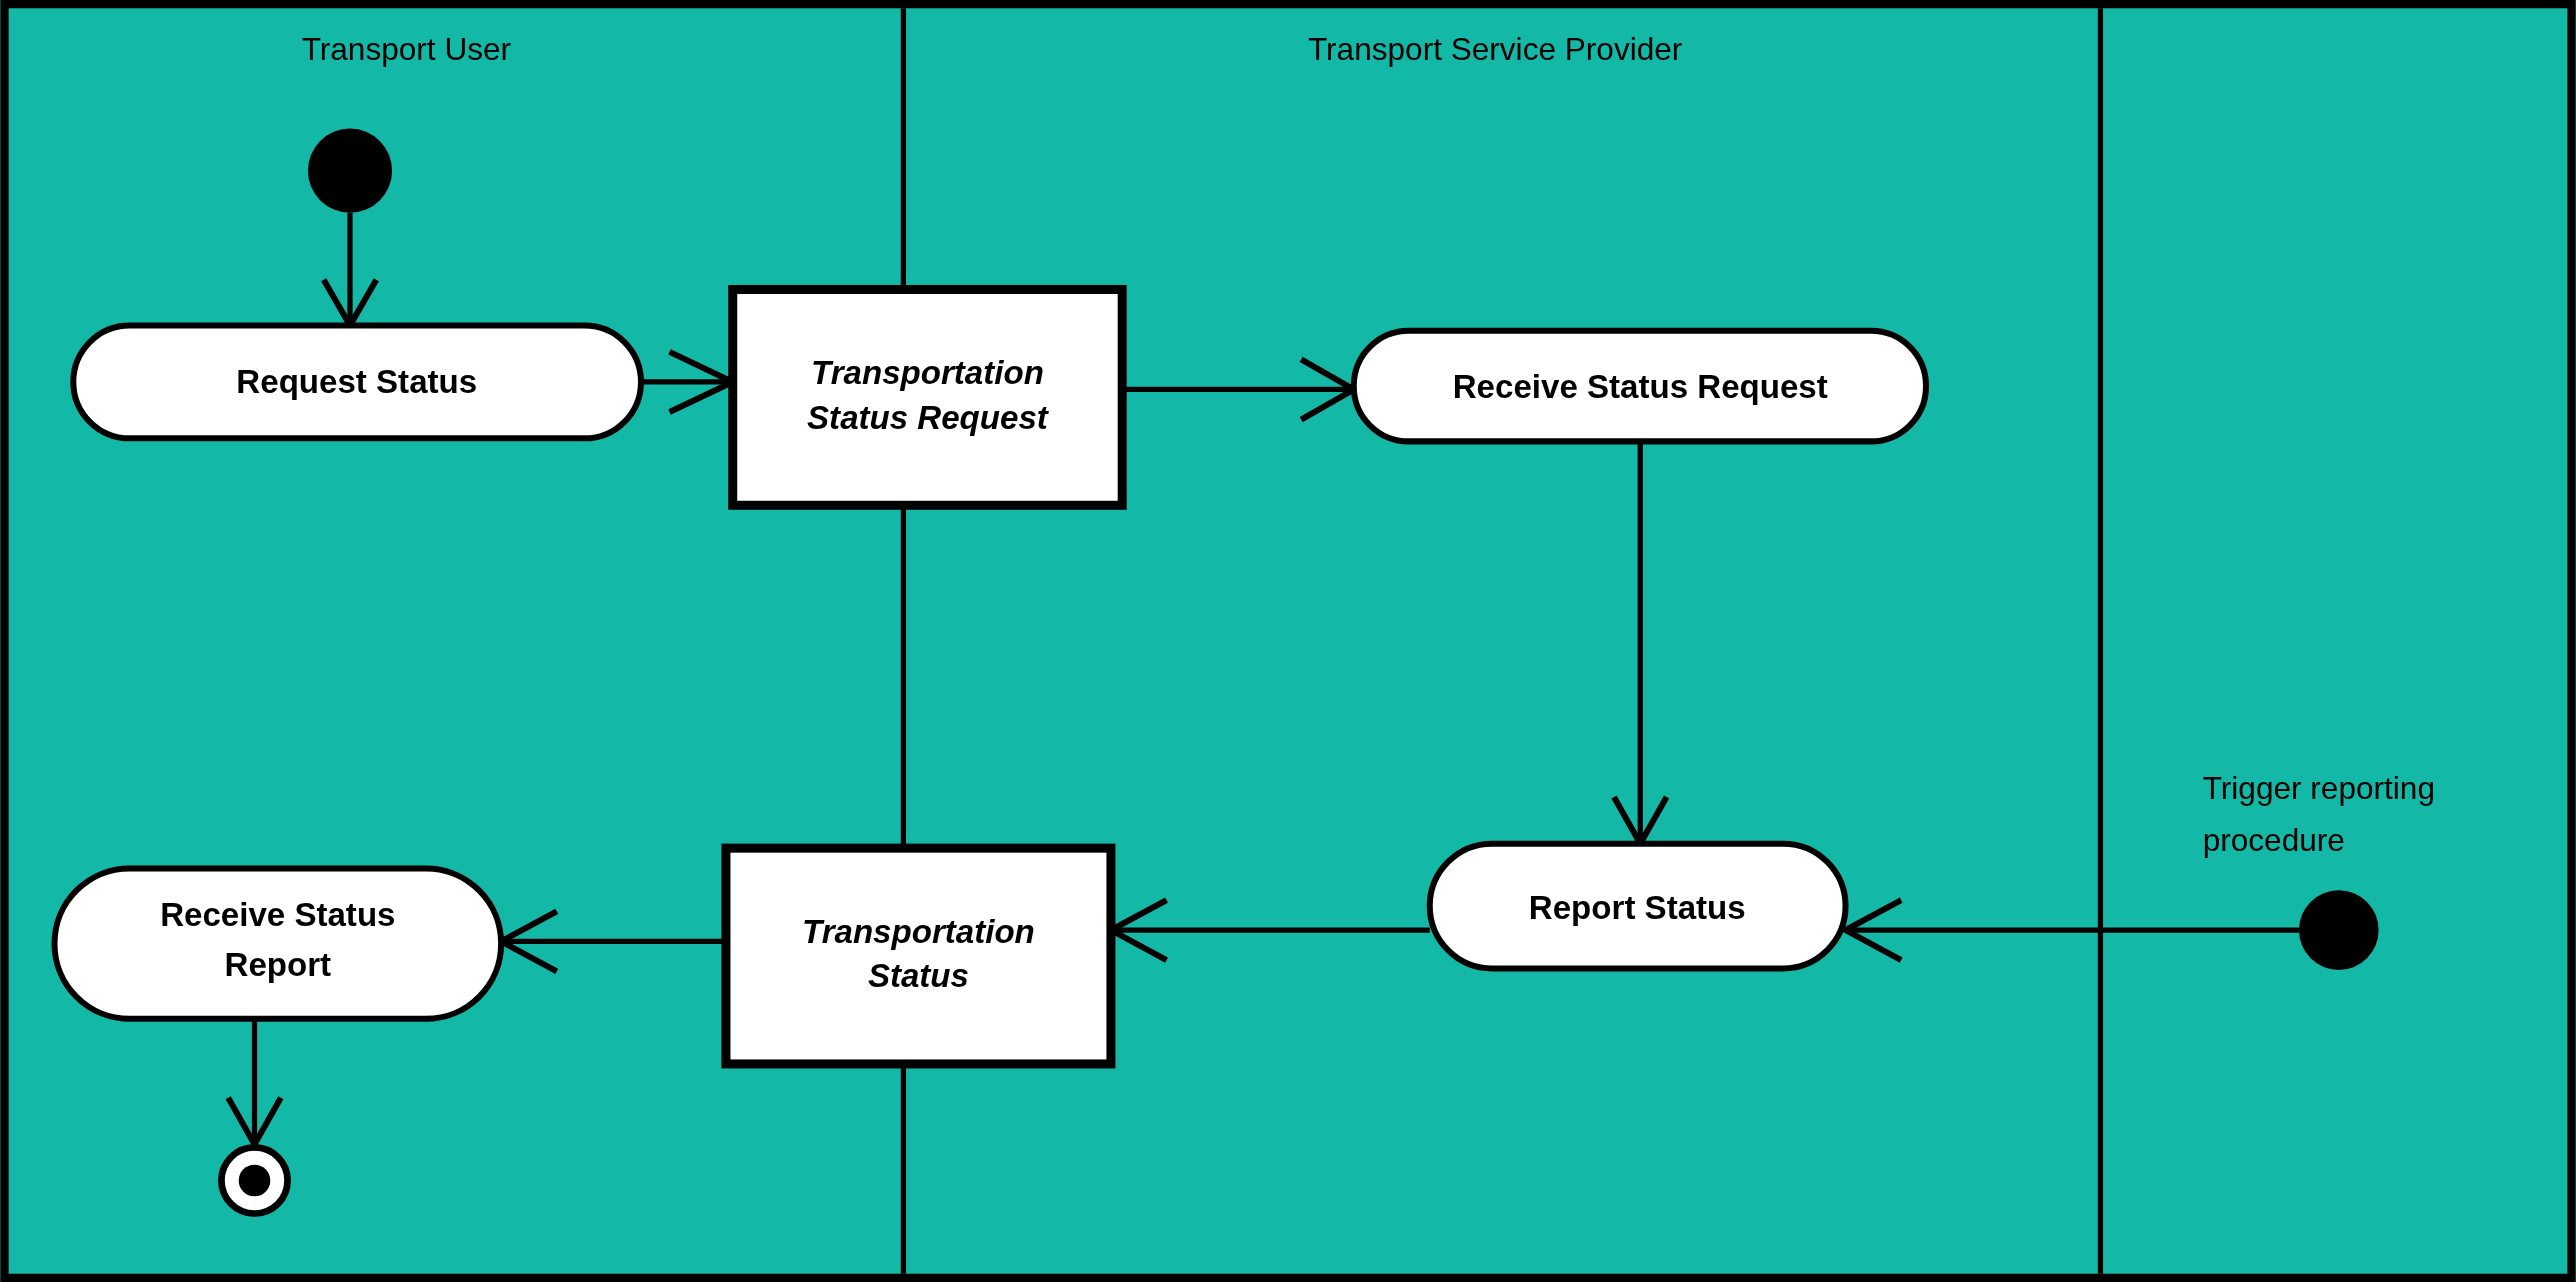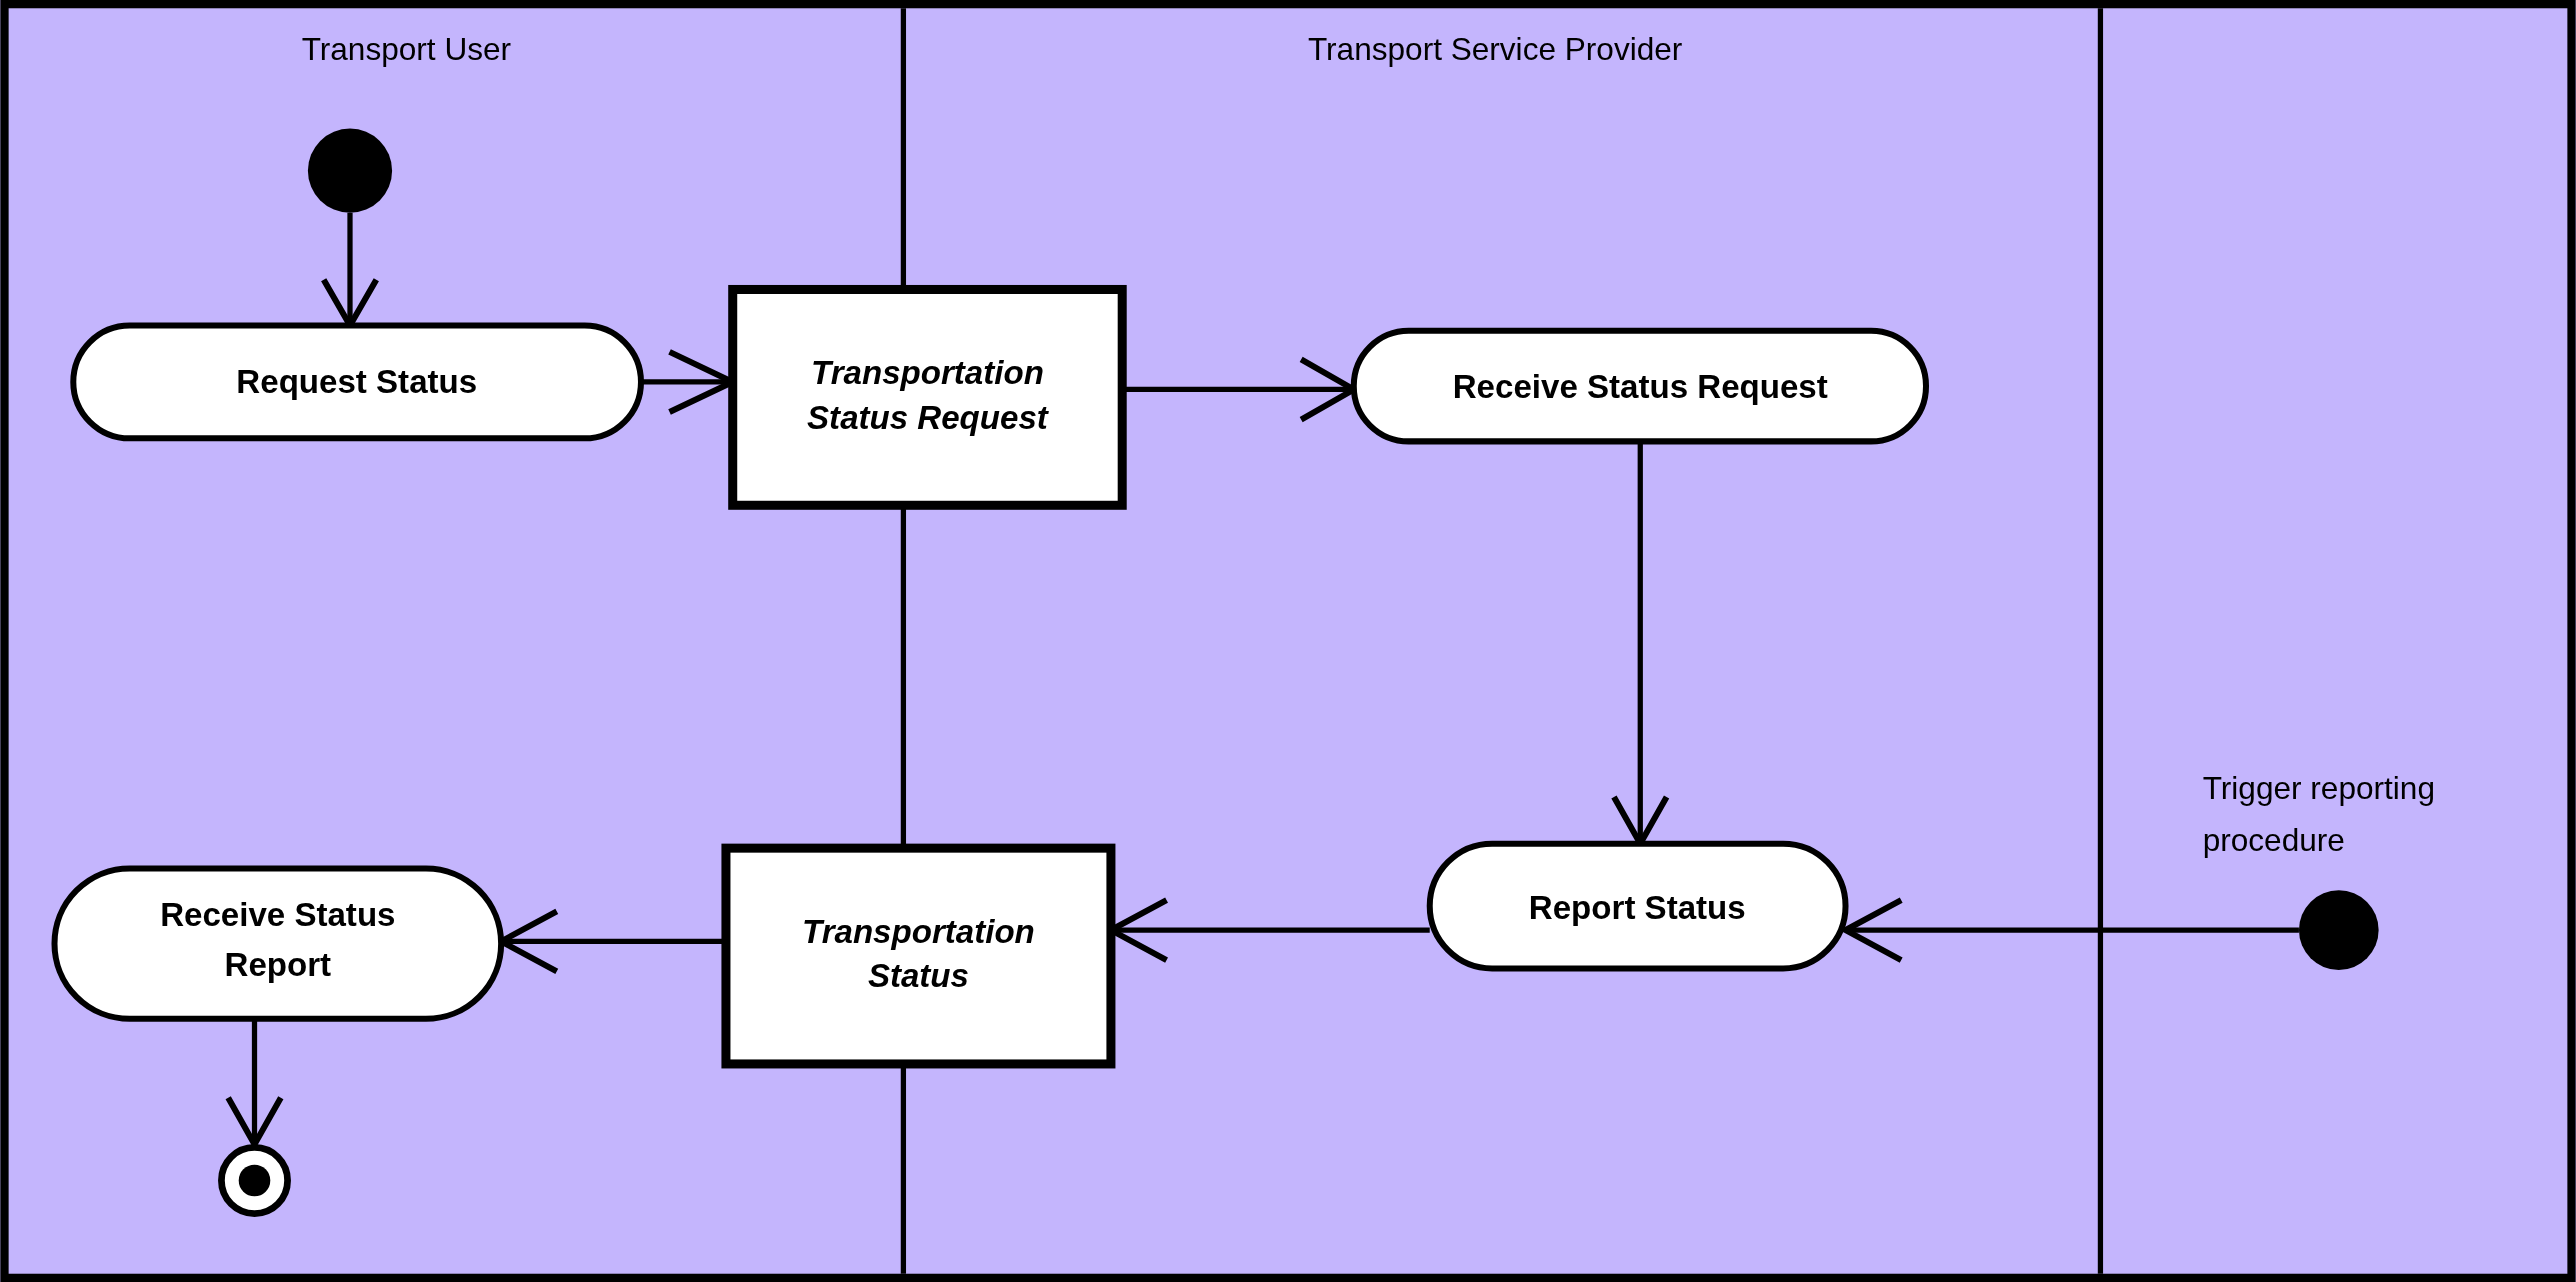--- a/index.html
+++ b/index.html
@@ -8,21 +8,21 @@
     padding: 0;
     background: #ffffff;
   }
   body {
     font-family: "Liberation Sans", sans-serif;
   }
   #diagram-root {
     position: relative;
     width: 2576px;
     height: 1282px;
-    background: #c4b5fd;
+    background: #14b8a6;
     overflow: hidden;
   }
   svg#uml-svg {
     display: block;
     width: 2576px;
     height: 1282px;
   }
   .lane-title {
     font-family: "Liberation Sans", sans-serif;
     font-size: 42px;

